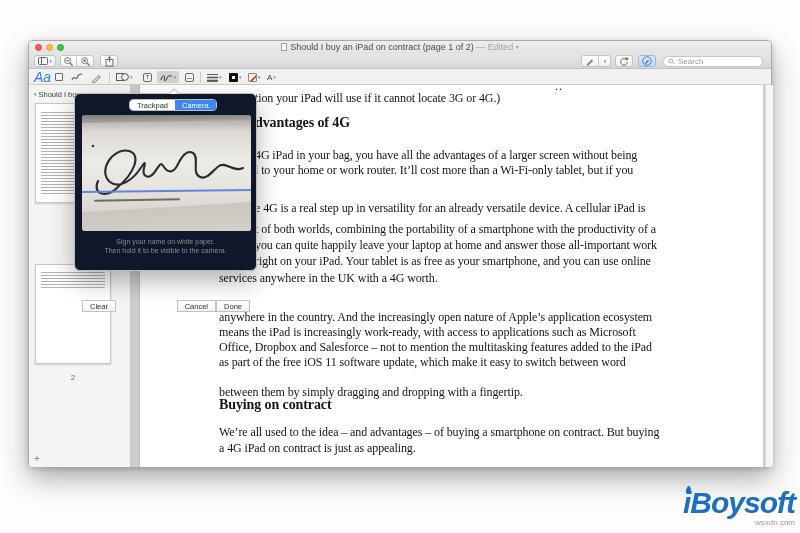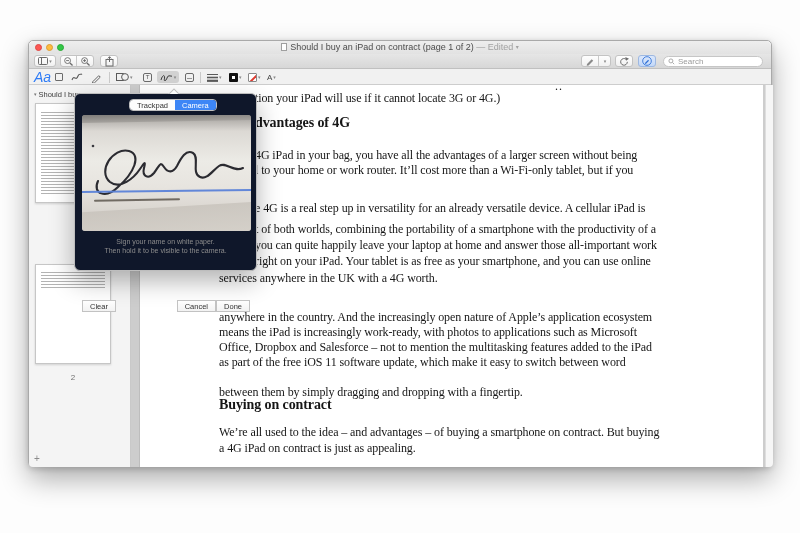--- a/index.html
+++ b/index.html
@@ -300,21 +300,21 @@
           <div class="dline cut" style="top:6px">tion your iPad will use if it cannot locate 3G or 4G.)</div>
           <div class="dline cut h" style="top:30px">dvantages of 4G</div>
           <div class="dline cut" style="top:63px">4G iPad in your bag, you have all the advantages of a larger screen without being</div>
           <div class="dline cut" style="top:78px">l to your home or work router. It’ll cost more than a Wi-Fi-only tablet, but if you</div>
           <div class="dline cut" style="top:116px">e 4G is a real step up in versatility for an already versatile device. A cellular iPad is</div>
           <div class="dline cut" style="top:137px">t of both worlds, combining the portability of a smartphone with the productivity of a</div>
           <div class="dline cut" style="top:153px">you can quite happily leave your laptop at home and answer those all-important work</div>
           <div class="dline cut" style="top:169px">right on your iPad. Your tablet is as free as your smartphone, and you can use online</div>
           <div class="dline full" style="top:186px">services anywhere in the UK with a 4G worth.</div>
           <div class="dline full" style="top:225px">anywhere in the country. And the increasingly open nature of Apple’s application ecosystem</div>
-          <div class="dline full" style="top:240px">means the iPad is increasingly work-ready, with photos to applications such as Microsoft</div>
+          <div class="dline full" style="top:240px">means the iPad is increasingly work-ready, with access to applications such as Microsoft</div>
           <div class="dline full" style="top:255px">Office, Dropbox and Salesforce – not to mention the multitasking features added to the iPad</div>
           <div class="dline full" style="top:270px">as part of the free iOS 11 software update, which make it easy to switch between word</div>
           <div class="dline full" style="top:300px">between them by simply dragging and dropping with a fingertip.</div>
           <div class="dline full" style="top:340px">We’re all used to the idea – and advantages – of buying a smartphone on contract. But buying</div>
           <div class="dline full h" style="top:312px">Buying on contract</div>
           <div class="dline full" style="top:356px">a 4G iPad on contract is just as appealing.</div>
         </div>
       </div>
       <div class="vscroll"></div>
     </div>
@@ -338,13 +338,20 @@
         <div class="smudge"></div>
       </div>
       <div class="pop-caption cap1">Sign your name on white paper.</div>
       <div class="pop-caption cap2">Then hold it to be visible to the camera.</div>
       <div class="pbtn clear">Clear</div>
       <div class="pbtn cancel">Cancel</div>
       <div class="pbtn done">Done</div>
     </div>
   </div>
 
+  <div class="brand">
+    <div class="brand-logo" style="color: rgb(29, 111, 193);">
+      <span class="brand-flame" style="background: rgb(29, 111, 193);"></span>
+      <span style="color: rgb(29, 111, 193);">iBoysoft</span>
+    </div>
+    <div class="brand-domain">wsxdn.com</div>
+  </div>
 </div>
 
 </body></html>

